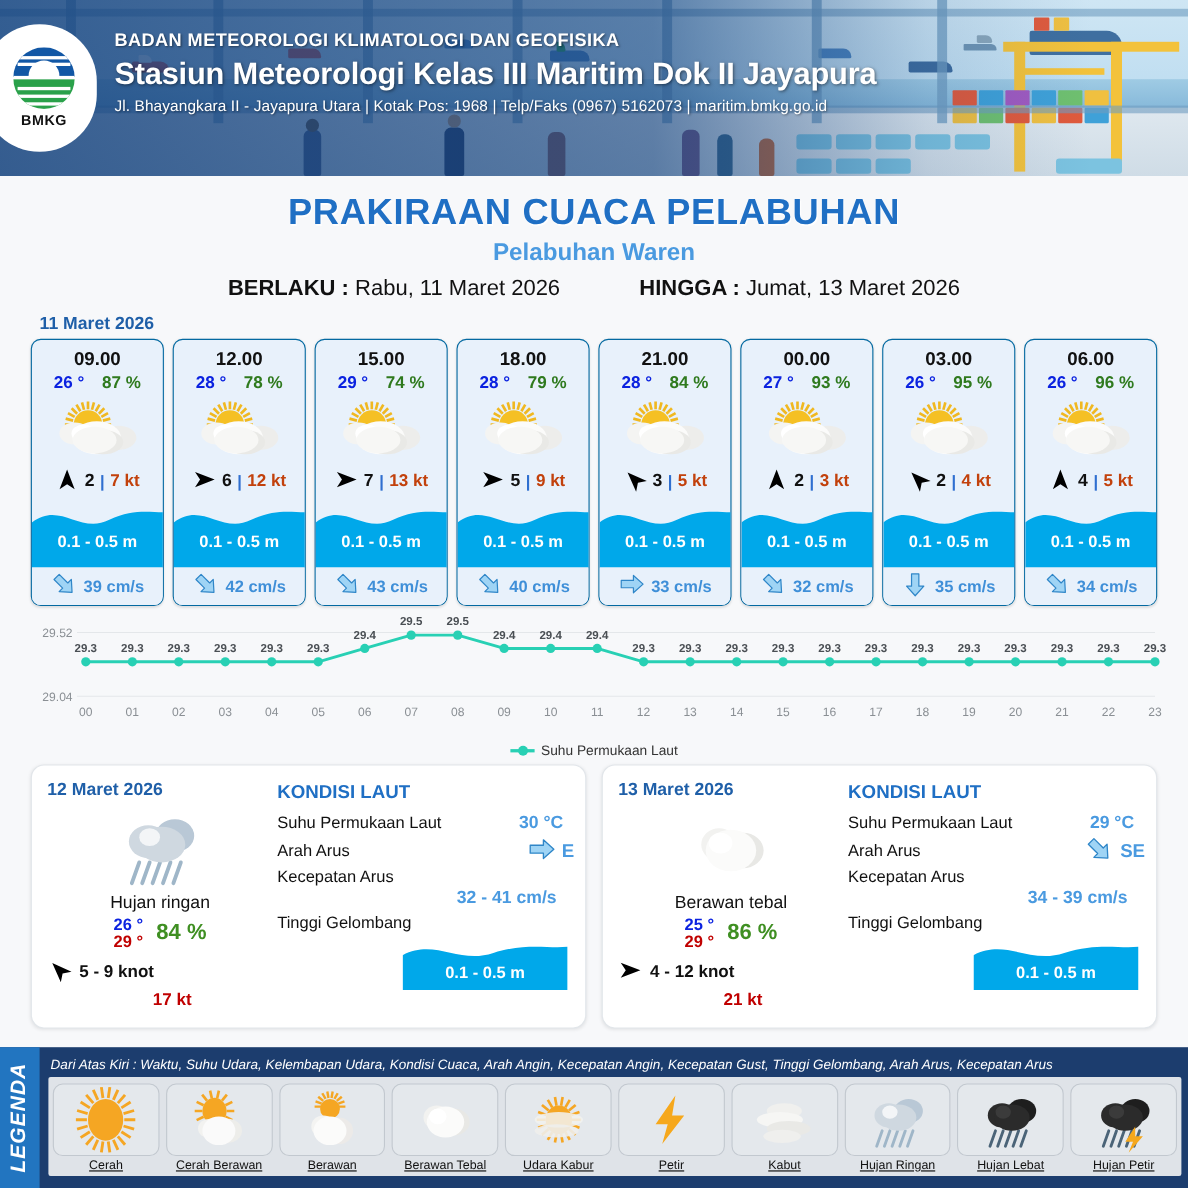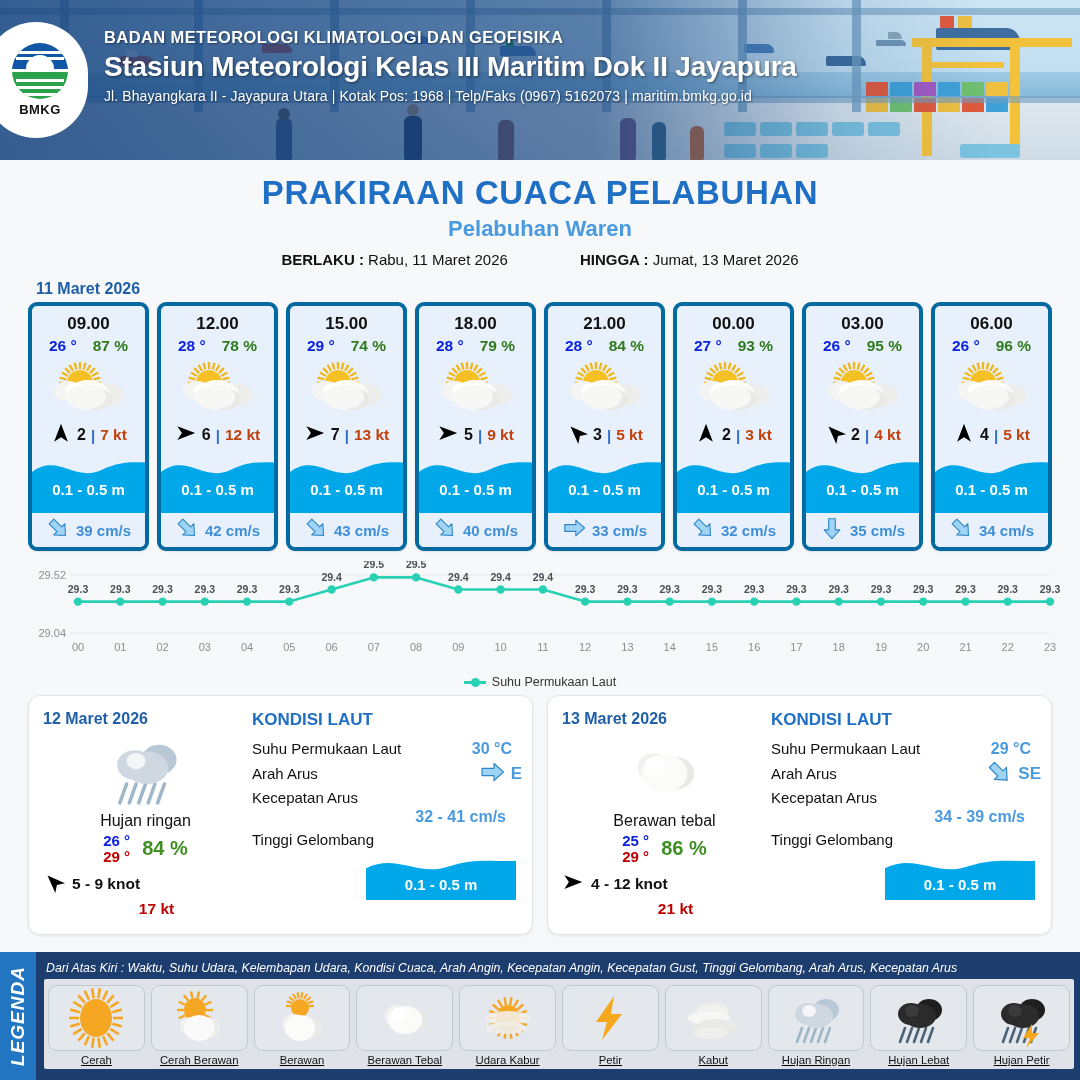--- a/index.html
+++ b/index.html
@@ -49,28 +49,28 @@
             text-shadow:1px 1px 3px rgba(0,0,0,.5); }
   .hdr-l3 { color:#fff; font-size:14px; margin-top:5px; letter-spacing:.1px;
             text-shadow:1px 1px 2px rgba(0,0,0,.45); }
 
   
   .titles { text-align:center; padding-top:14px; }
   .title-main { font-size:33px; font-weight:bold; color:#1f6fc4; letter-spacing:.6px;
                 text-shadow:1px 1px 0 rgba(255,255,255,.8); }
   .title-sub { font-size:22px; font-weight:bold; color:#4a9ae0; margin-top:4px; }
   .valid-row { margin-top:9px; display:flex; justify-content:center; gap:72px;
-               font-size:15px; color:#111; }
+               font-size:20px; color:#111; }
   .valid-row b { font-weight:bold; }
   .valid-row span.v { font-weight:normal; }
 
   
   .date-label { font-size:16px; font-weight:bold; color:#1f5fa8; margin:12px 0 4px 36px; }
   .cards { display:flex; gap:8px; padding:0 28px; }
-  .card { width:128px; background:#e8f1fb; border:4px solid #0369a1; border-radius:9px;
+  .card { width:128px; background:#e8f1fb; border:1px solid #0369a1; border-radius:9px;
           overflow:hidden; position:relative; box-shadow:0 1px 2px rgba(0,0,0,.10); }
   .c-time { text-align:center; font-size:17px; font-weight:bold; color:#111; padding:8px 0 2px; }
   .c-th { display:flex; justify-content:center; align-items:baseline; gap:16px; padding:1px 0 2px; }
   .c-temp { font-size:15.5px; font-weight:bold; color:#0b22e0; }
   .c-hum { font-size:15.5px; font-weight:bold; color:#2f7a1e; }
   .c-icon { height:62px; display:flex; align-items:center; justify-content:center; }
   .c-wind { display:flex; align-items:center; justify-content:center; gap:5px; height:32px; }
   .w-num { font-size:16px; font-weight:bold; color:#111; }
   .w-bar { color:#2f6fd0; font-weight:bold; font-size:15px; }
   .w-kt { font-size:15.5px; font-weight:bold; color:#c2410c; }

